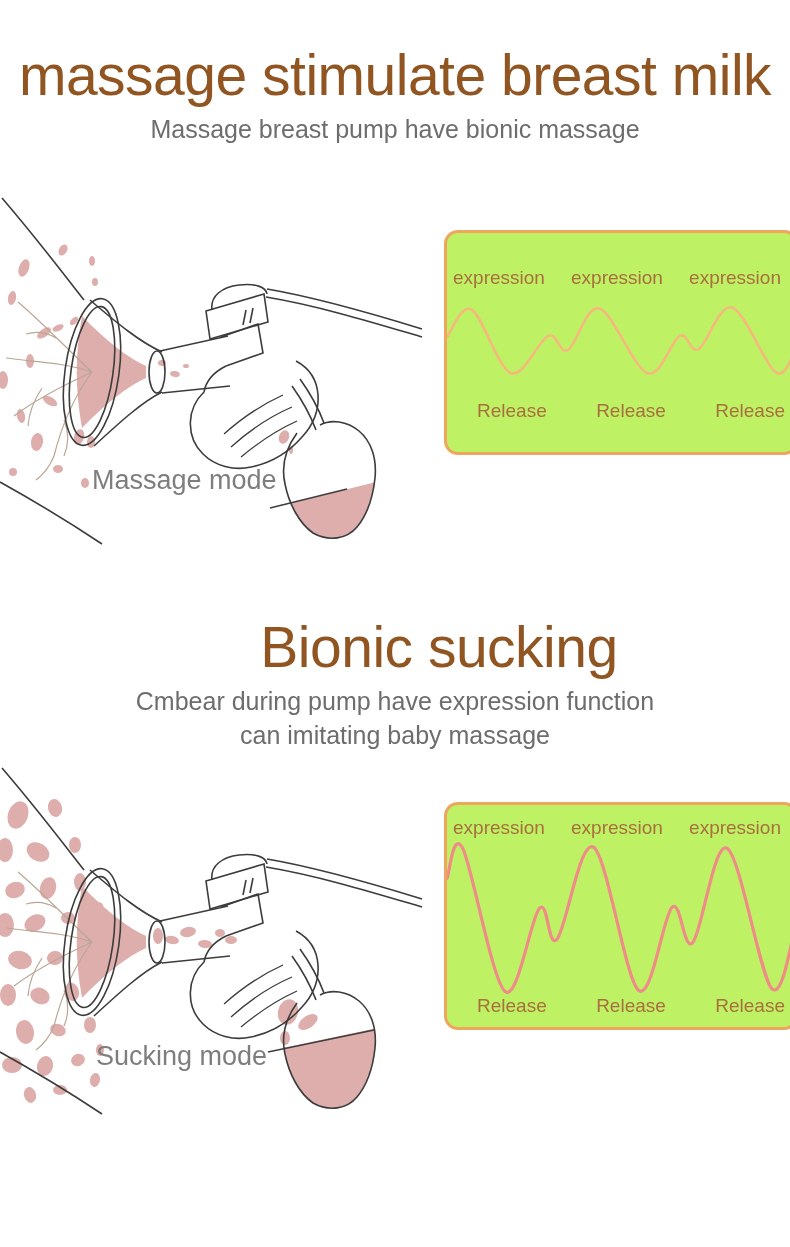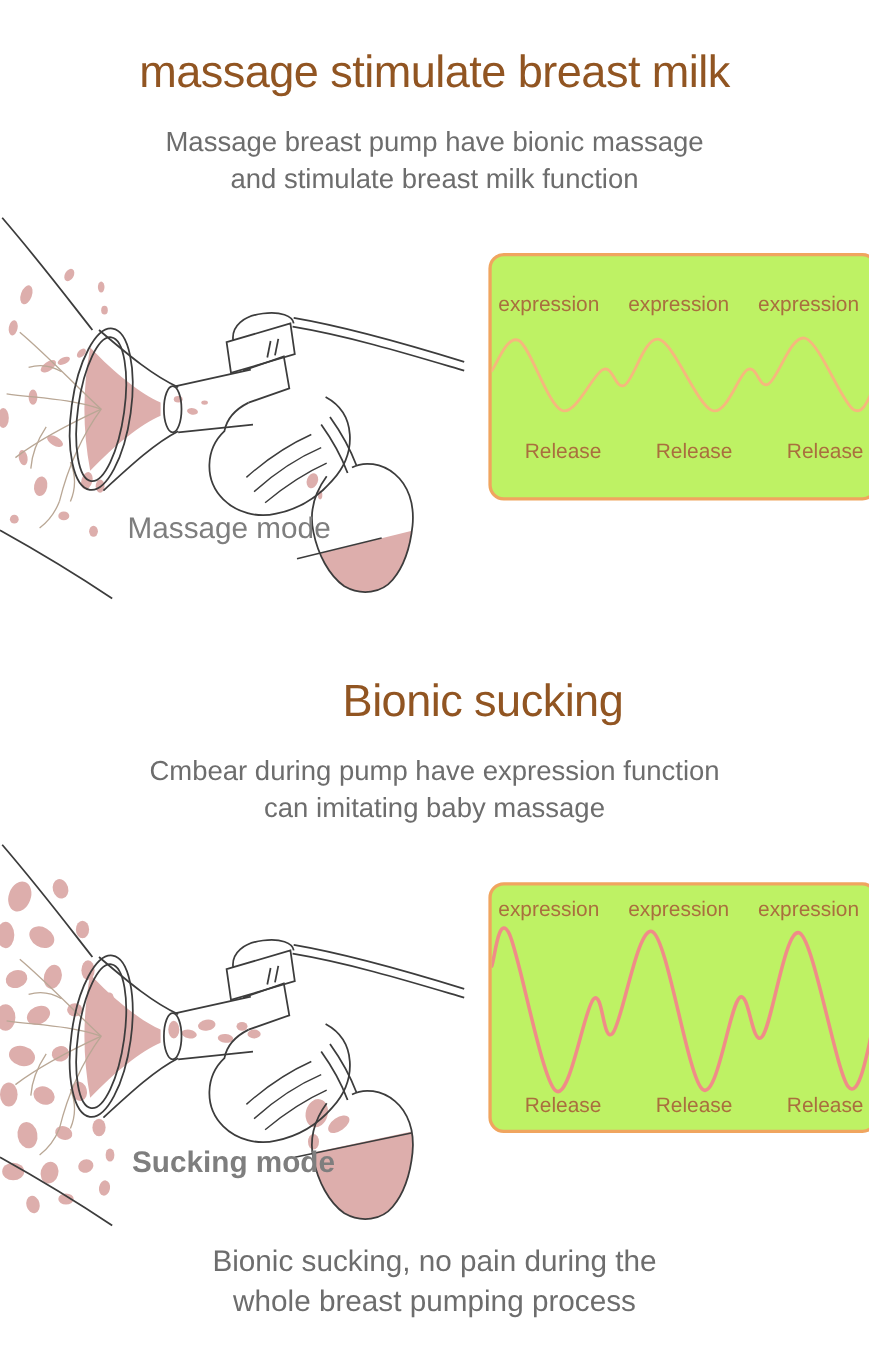--- a/index.html
+++ b/index.html
@@ -4,40 +4,40 @@
 <style>
   * { box-sizing: border-box; margin: 0; padding: 0; }
   html,body { background:#ffffff; }
   .stage {
     position: relative; width: 790px; height: 1247px;
     background: #ffffff; overflow: hidden;
     font-family: "Liberation Sans", "DejaVu Sans", sans-serif;
   }
   .h1 {
     position: absolute; left: 0; width: 100%; text-align: center;
-    color: var(--heading, #915522); font-size: 41px; font-weight: 500;
+    color: var(--heading, #915522); font-size: 57px; font-weight: 500;
     letter-spacing: -0.5px; white-space: nowrap;
   }
   #h1-massage { top: 42px; }
   #h1-sucking { top: 614px; margin-left: 44px; }
   .sub {
     position: absolute; left: 0; width: 100%; text-align: center;
     color: var(--body-text, #6d6d6d); font-size: 25px; line-height: 34px;
   }
   #sub-massage { top: 112px; }
   #sub-sucking { top: 684px; }
   .illu { position: absolute; left: 0; z-index: 1; }
   #illu-massage { top: 190px; }
   #illu-sucking { top: 760px; }
   .mode-label {
     position: absolute; z-index: 2; color: var(--mode-label, #7e7e7e);
-    font-size: 27px; white-space: nowrap; margin-left: 24px;
+    font-size: 27px; white-space: nowrap;
   }
   #label-massage { left: 92px;  top: 465px; }
-  #label-sucking { left: 96px;  top: 1041px; font-weight: bold; }
+  #label-sucking { left: 96px;  top: 1041px; }
   .pattern-box {
     position: absolute; left: 418px; width: 354px; background: #bef264;
     border: 3px solid var(--box-border, #f0a55f); border-radius: 14px;
     z-index: 2;
     margin-left: 26px;
   }
   #box-massage { top: 230px; height: 225px; }
   #box-sucking { top: 802px; height: 228px; }
   .wave { position: absolute; left: 0; top: 0; width: 100%; height: 100%; }
   .lbl-row {
@@ -55,21 +55,20 @@
   }
 </style>
 </head>
 <body>
 
 <div class="stage">
 
   <div class="h1" id="h1-massage">massage stimulate breast milk</div>
   <div class="sub" id="sub-massage">
     <div>Massage breast pump have bionic massage</div>
-    <div>and stimulate breast milk function</div>
   </div>
 
   <svg class="illu" id="illu-massage" width="430" height="400" viewBox="0 0 430 400">
     <defs>
       <clipPath id="bottleClip1">
         <path d="M297,243 C286,258 281,276 285,294 C289,314 299,333 313,343 C329,352 347,349 357,337 C367,325 373,307 375,288 C377,268 371,251 359,241 C347,231 331,229 320,235 C312,238 303,240 297,243 Z"></path>
       </clipPath>
     </defs>
     <g fill="#ddaeac">
       <ellipse cx="24" cy="78" rx="5" ry="9" transform="rotate(20 24 78)"></ellipse>
@@ -265,18 +264,14 @@
     <svg class="wave" viewBox="0 0 348 222" preserveAspectRatio="none">
       <path fill="none" stroke-linecap="round" stroke-linejoin="round" d="M0.0,73.3 C2.6,68.3 6.0,24.4 15.7,43.3 C25.3,62.2 45.3,176.5 58.1,186.5 C70.9,196.5 83.9,111.9 92.6,103.2 C101.2,94.5 101.0,144.5 110.0,134.3 C119.0,124.1 132.9,33.7 146.5,42.2 C160.1,50.7 178.6,175.4 191.7,185.4 C204.9,195.4 216.2,110.1 225.2,102.1 C234.1,94.2 236.5,147.4 245.7,137.6 C254.9,127.8 267.0,35.7 280.1,43.3 C293.2,50.9 313.0,169.6 324.3,183.1 C335.6,196.7 344.1,134.1 348.0,124.3" stroke="#f08c88" stroke-width="3.2"></path>
     </svg>
     <div class="lbl-row rel" style="position:absolute">
       <span>Release</span>
       <span>Release</span>
       <span>Release</span>
     </div>
   </div>
 
-  <div class="caption">
-    <div>Bionic sucking, no pain during the</div>
-    <div>whole breast pumping process</div>
-  </div>
 
 </div>
 
 </body></html>

